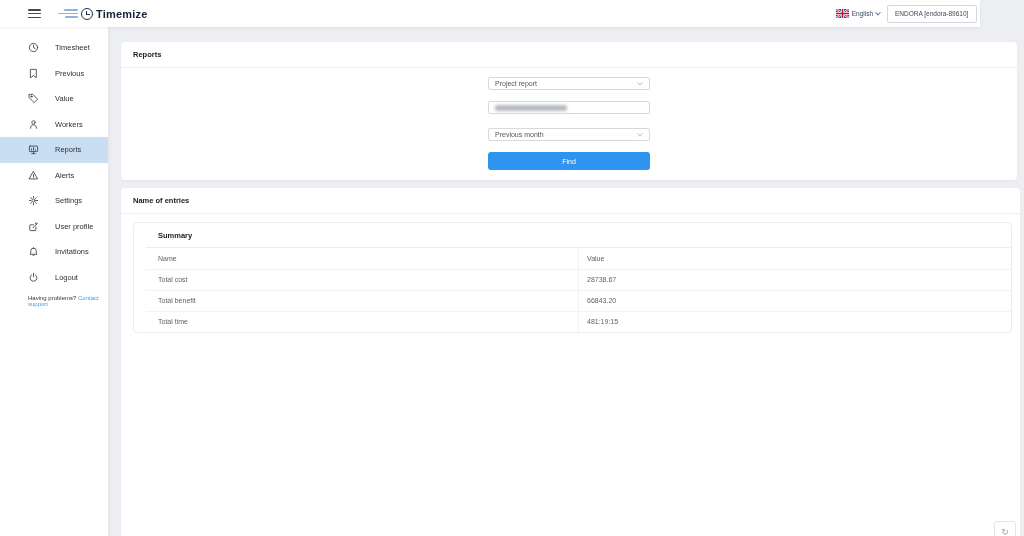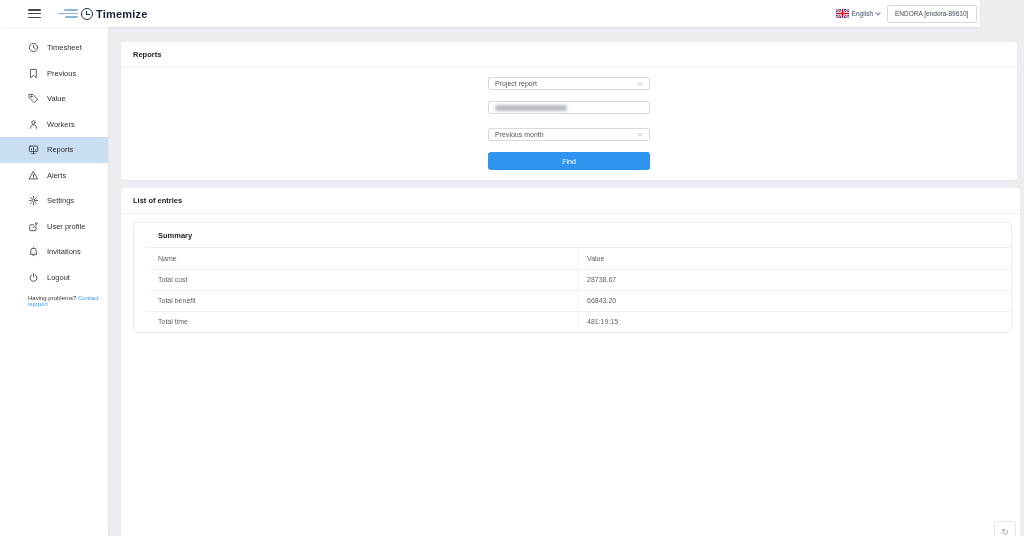--- a/index.html
+++ b/index.html
@@ -28,21 +28,21 @@
   .flag { width:13px; height:9px; position:relative; overflow:hidden; border-radius:1px; flex:none; }
   .lang { display:flex; align-items:center; gap:3px; font-size:6.5px; color:#3c4a63; cursor:pointer; }
   .chev { width:4px; height:4px; border-right:1px solid #6a7690; border-bottom:1px solid #6a7690;
           transform:rotate(45deg) translate(-1px,-1px); display:inline-block; }
   .account { height:18px; min-width:90px; border:1px solid #d5d8de; border-radius:2px; background:#fff;
              font-size:6.5px; color:#3f4757; display:flex; align-items:center; padding:0 7px; cursor:pointer; }
 
   
   .sidebar { position:absolute; top:27px; left:0; bottom:0; width:108px; background:#fff;
              box-shadow:1px 0 3px rgba(0,0,0,.05); z-index:20; padding-top:8px; }
-  .side-item { height:25.5px; display:flex; align-items:center; padding-left:28px; gap:8px;
+  .side-item { height:25.5px; display:flex; align-items:center; padding-left:28px; gap:16px;
                font-size:7.5px; color:#303030; cursor:pointer; }
   .side-item.active { background:#c9def2; }
   .side-item svg { width:11px; height:11px; flex:none; }
   .side-item svg * { stroke:#3a3a3a; stroke-width:1.2; fill:none; stroke-linecap:round; stroke-linejoin:round;}
   .support { margin-top:5px; padding-left:28px; font-size:6px; color:#333; }
   .support a { color:#3d9ef0; text-decoration:none; cursor:pointer; }
 
   
   .card { position:absolute; background:#fff; border-radius:4px; box-shadow:0 1px 2px rgba(0,0,0,.04); }
   .card-head { height:26px; display:flex; align-items:center; padding:0 12px;
@@ -210,21 +210,21 @@
       </div>
       <div class="ctrl gap2">
         <span>Previous month</span>
         <span class="chev"></span>
       </div>
       <button class="btn-find gap3">Find</button>
     </div>
   </div>
 
   <div class="card" id="entries-card">
-    <div class="card-head">List of entries</div>
+    <div class="card-head">Name of entries</div>
 
     <div class="summary-card">
       <div class="summary-head">Summary</div>
       <table class="sum">
         <tbody>
             <tr>
           <td>Name</td>
           <td class="val">Value</td>
         </tr>
         <tr>

